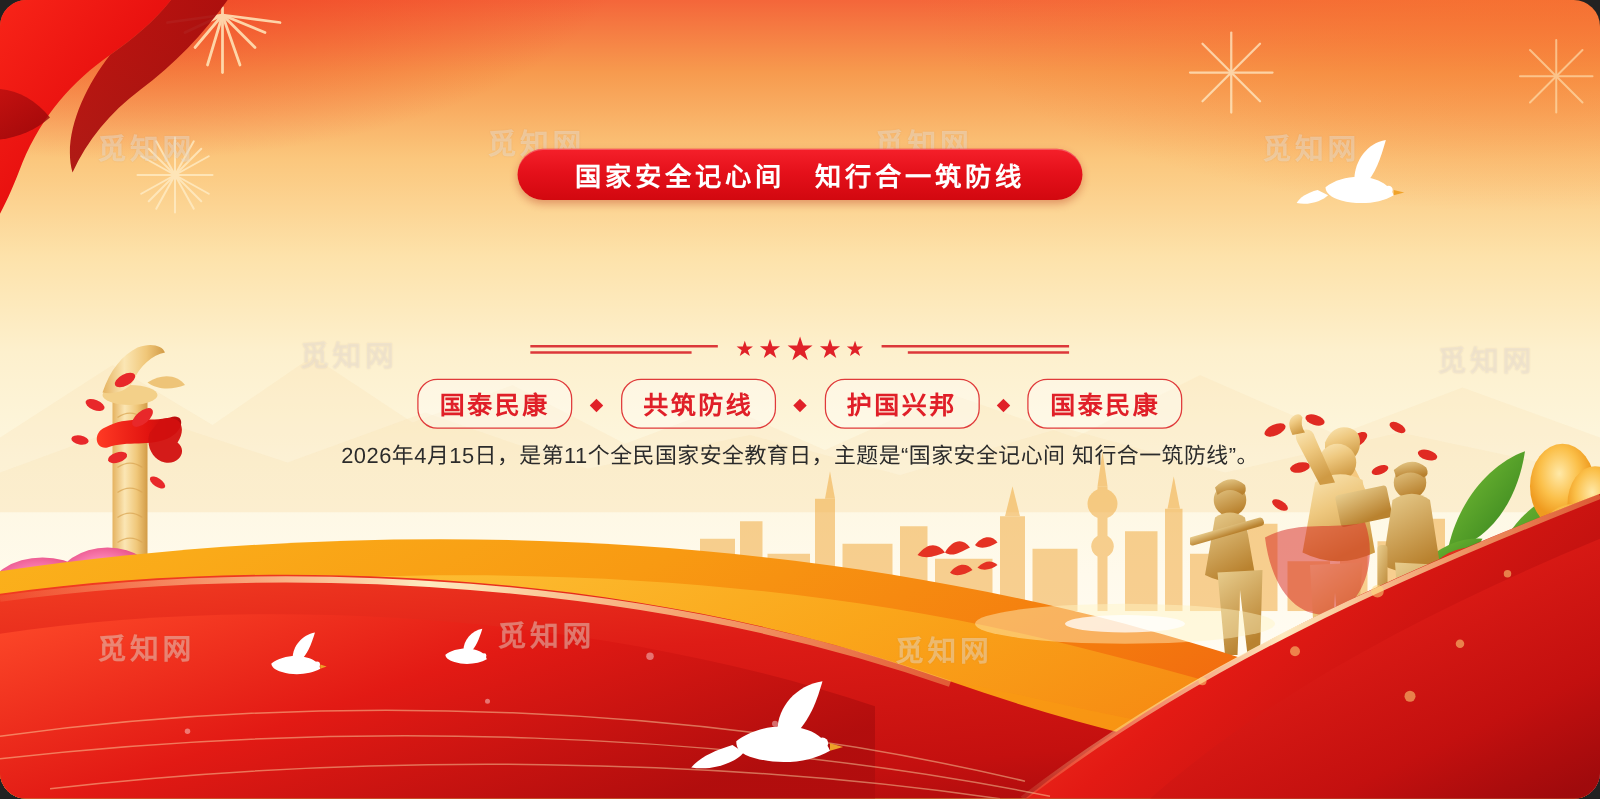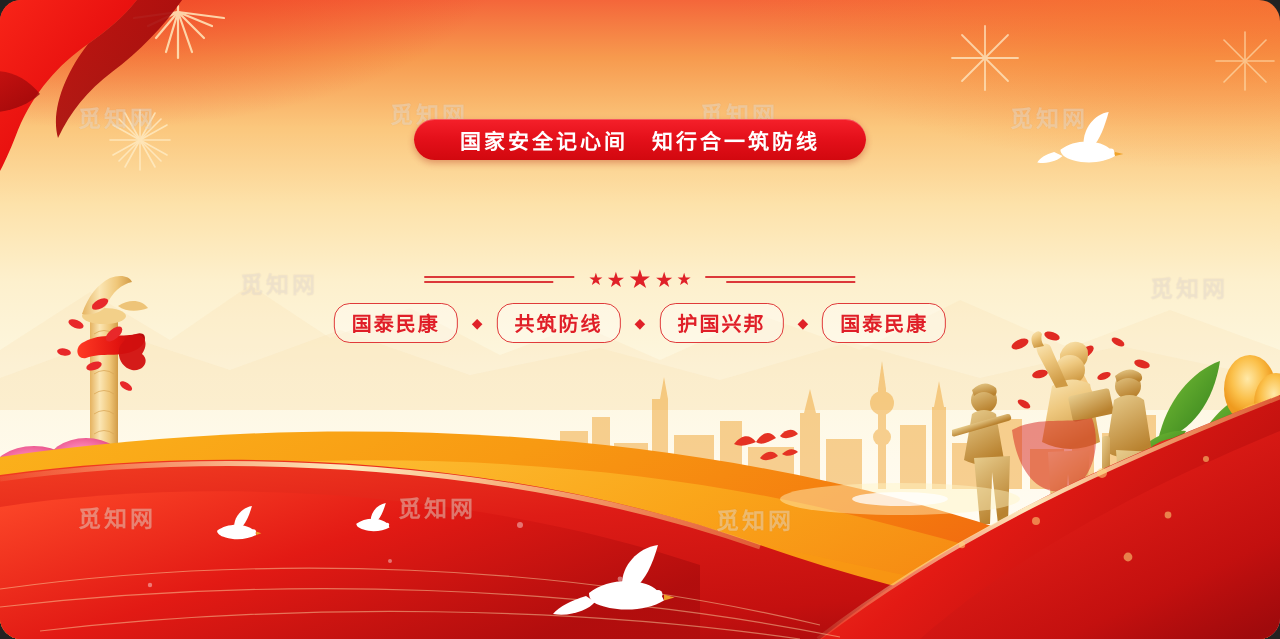--- a/index.html
+++ b/index.html
@@ -546,16 +546,17 @@
       <span class="tag">国泰民康</span>
       <span class="sep">◆</span>
       <span class="tag">共筑防线</span>
       <span class="sep">◆</span>
       <span class="tag">护国兴邦</span>
       <span class="sep">◆</span>
       <span class="tag">国泰民康</span>
     </div>
 
     <div class="paragraph">
+      <p>2026年4月15日，是第11个全民国家安全教育日，主题是“国家安全记心间 知行合一筑防线”。</p>
     </div>
 
   </div>
 </div>
 
 </body></html>

